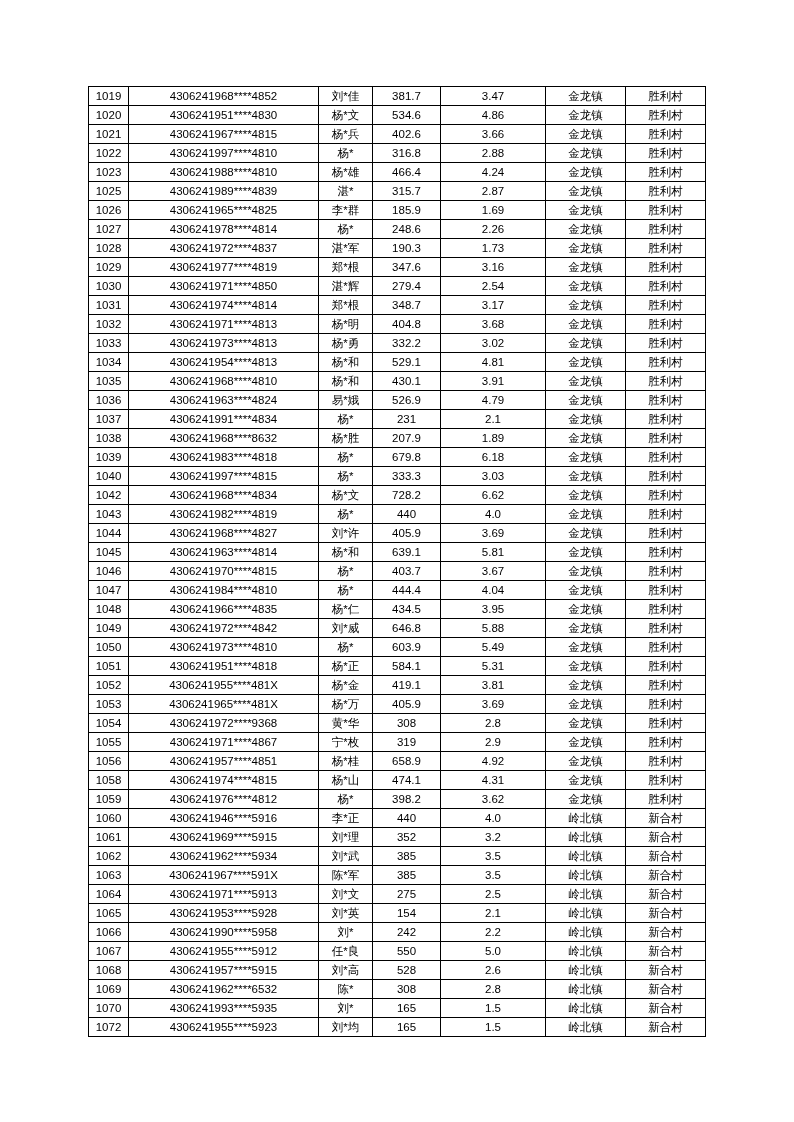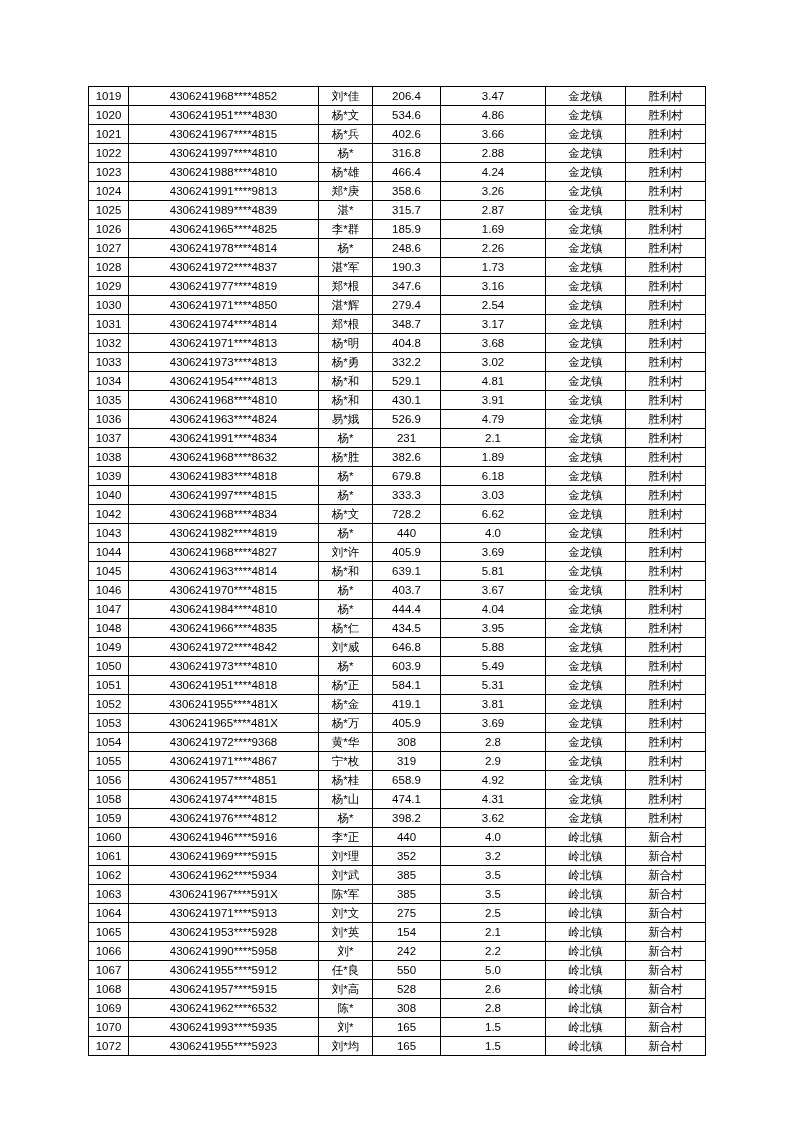--- a/index.html
+++ b/index.html
@@ -58,21 +58,21 @@
       <col class="c-value1">
       <col class="c-value2">
       <col class="c-town">
       <col class="c-village">
     </colgroup>
     <tbody>
         <tr>
           <td>1019</td>
           <td>4306241968****4852</td>
           <td>刘*佳</td>
-          <td>206.4</td>
+          <td>381.7</td>
           <td>3.47</td>
           <td>金龙镇</td>
           <td>胜利村</td>
         </tr>
         <tr>
           <td>1020</td>
           <td>4306241951****4830</td>
           <td>杨*文</td>
           <td>534.6</td>
           <td>4.86</td>
@@ -100,29 +100,20 @@
         <tr>
           <td>1023</td>
           <td>4306241988****4810</td>
           <td>杨*雄</td>
           <td>466.4</td>
           <td>4.24</td>
           <td>金龙镇</td>
           <td>胜利村</td>
         </tr>
         <tr>
-          <td>1024</td>
-          <td>4306241991****9813</td>
-          <td>郑*庚</td>
-          <td>358.6</td>
-          <td>3.26</td>
-          <td>金龙镇</td>
-          <td>胜利村</td>
-        </tr>
-        <tr>
           <td>1025</td>
           <td>4306241989****4839</td>
           <td>湛*</td>
           <td>315.7</td>
           <td>2.87</td>
           <td>金龙镇</td>
           <td>胜利村</td>
         </tr>
         <tr>
           <td>1026</td>
@@ -229,21 +220,21 @@
           <td>杨*</td>
           <td>231</td>
           <td>2.1</td>
           <td>金龙镇</td>
           <td>胜利村</td>
         </tr>
         <tr>
           <td>1038</td>
           <td>4306241968****8632</td>
           <td>杨*胜</td>
-          <td>382.6</td>
+          <td>207.9</td>
           <td>1.89</td>
           <td>金龙镇</td>
           <td>胜利村</td>
         </tr>
         <tr>
           <td>1039</td>
           <td>4306241983****4818</td>
           <td>杨*</td>
           <td>679.8</td>
           <td>6.18</td>

